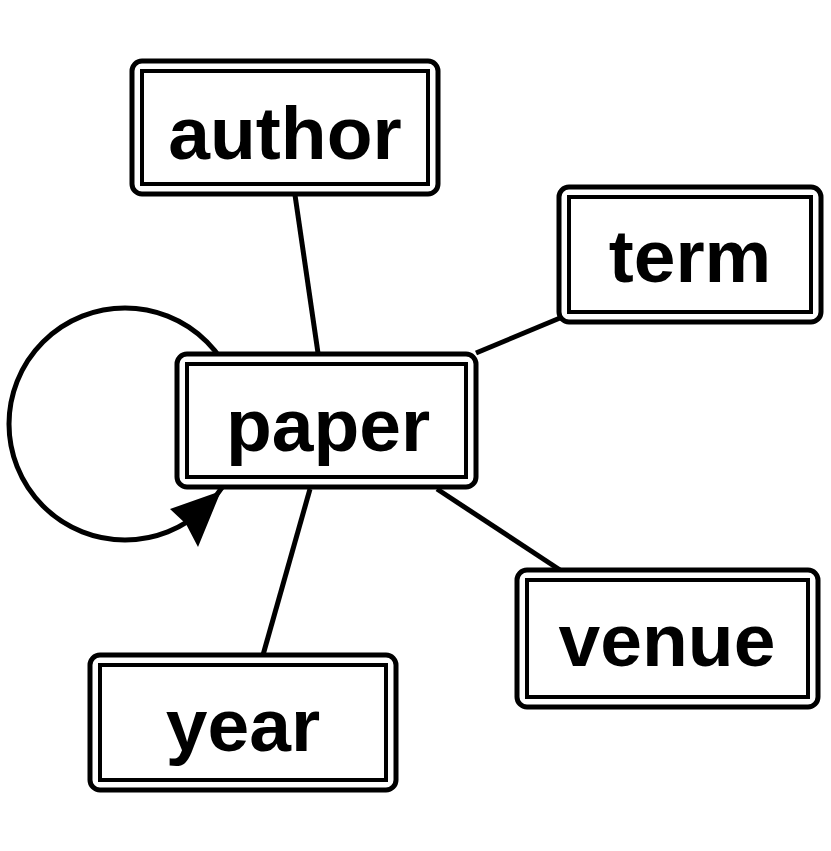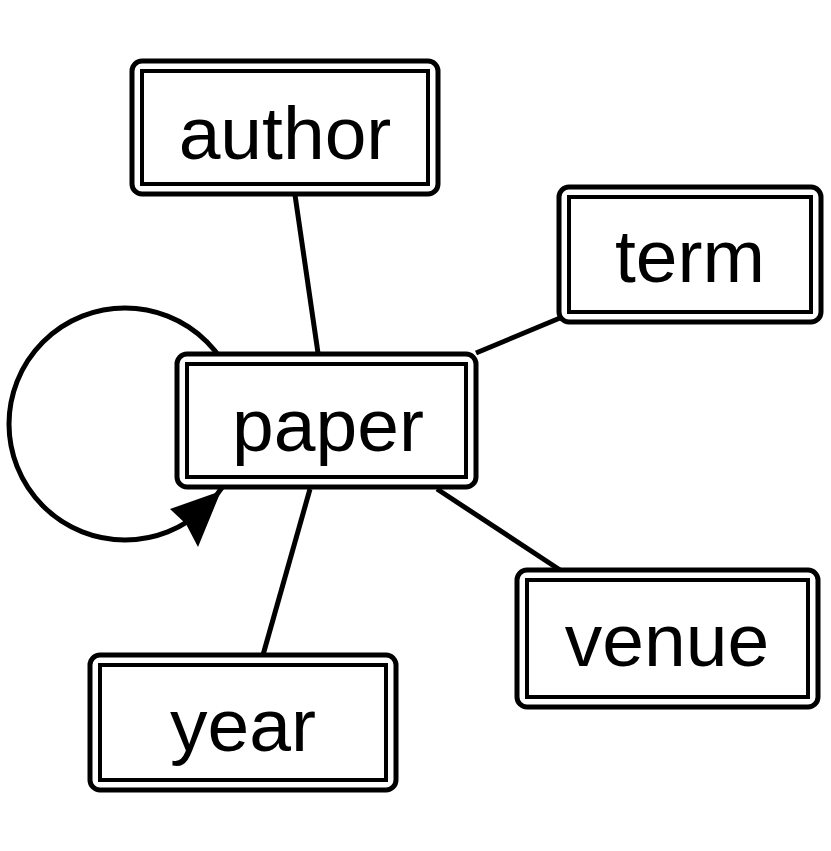--- a/index.html
+++ b/index.html
@@ -6,20 +6,21 @@
     margin: 0;
     padding: 0;
     background: #ffffff;
   }
   .canvas {
     position: relative;
     width: 831px;
     height: 851px;
     background: #ffffff;
     overflow: hidden;
+    font-weight: bold;
   }
   svg {
     display: block;
   }
   .node-label {
     font-family: "Liberation Sans", "DejaVu Sans", sans-serif;
     font-size: 75px;
     fill: #000000;
   }
   .edge {

